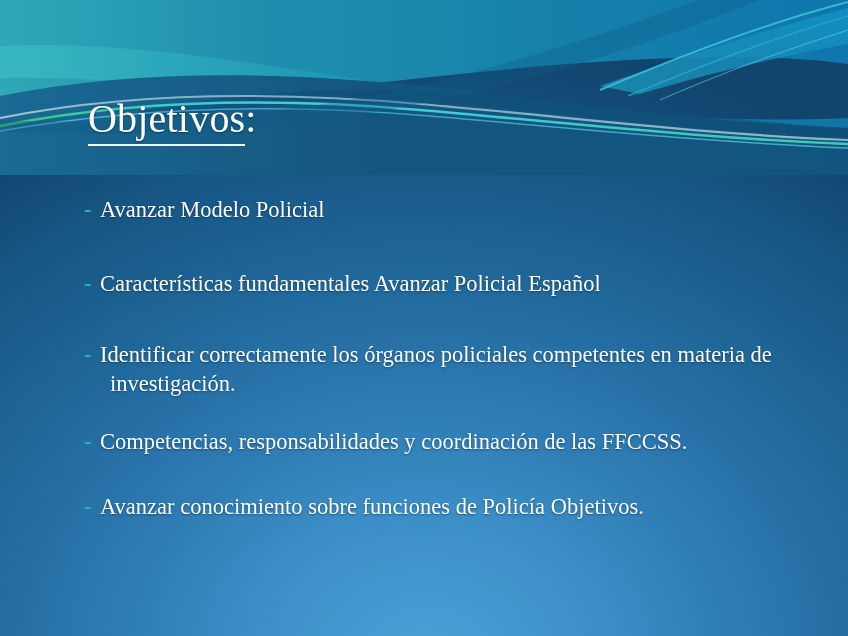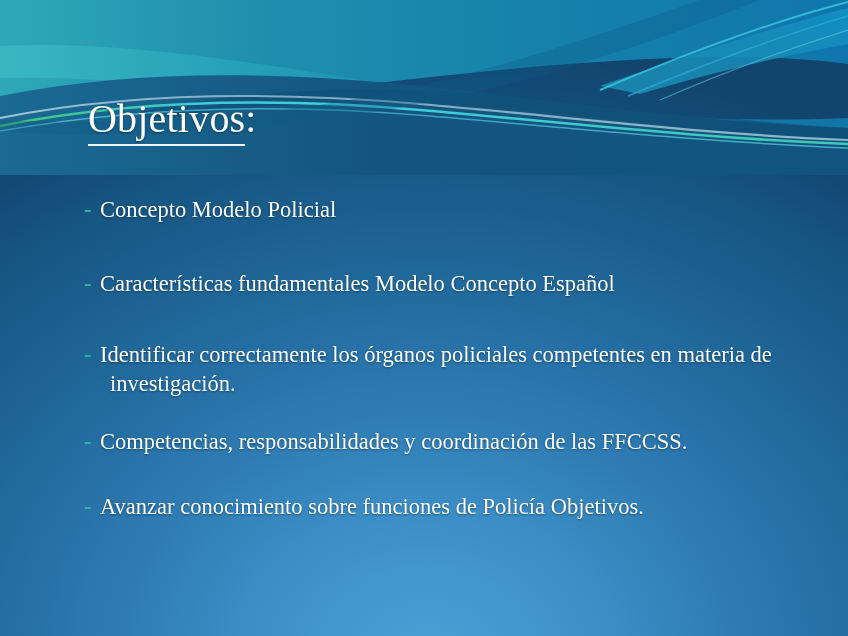--- a/index.html
+++ b/index.html
@@ -171,28 +171,28 @@
   </svg>
 
   <div id="title-block">
     <span id="title-text"><span class="u">Objetivos</span><span>:</span></span>
   </div>
 
   <div id="body-block">
 
     <div class="bullet-row">
       <span class="bullet-mark">-</span>
-      <span class="bullet-text">Concepto Modelo Policial</span>
+      <span class="bullet-text">Avanzar Modelo Policial</span>
     </div>
 
     <div class="sp-1"></div>
 
     <div class="bullet-row">
       <span class="bullet-mark">-</span>
-      <span class="bullet-text">Características fundamentales Modelo Concepto Español</span>
+      <span class="bullet-text">Características fundamentales Avanzar Policial Español</span>
     </div>
 
     <div class="sp-2"></div>
 
     <div class="bullet-row">
       <span class="bullet-mark">-</span>
       <span class="bullet-text">Identificar correctamente los órganos policiales competentes en materia de investigación.</span>
     </div>
 
     <div class="sp-3"></div>

